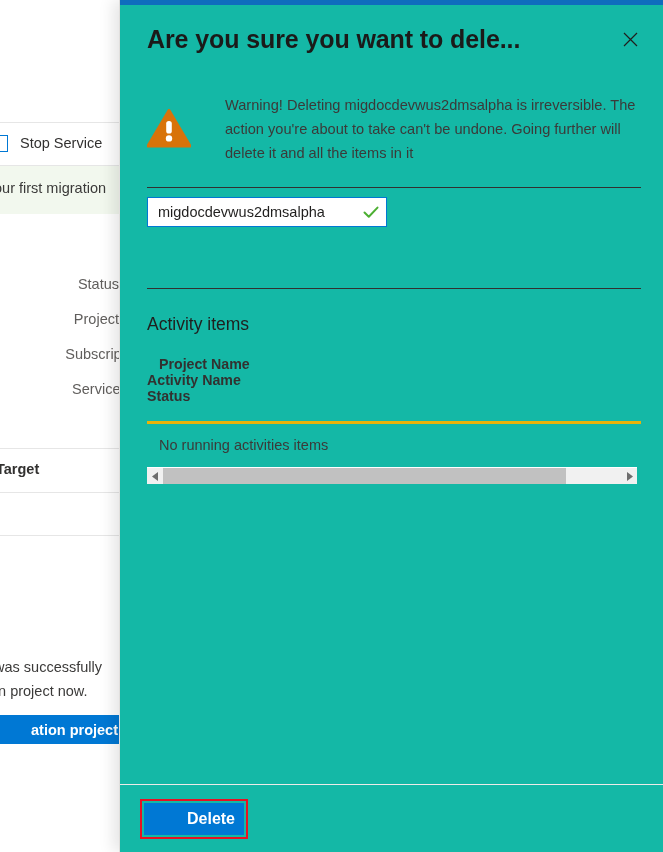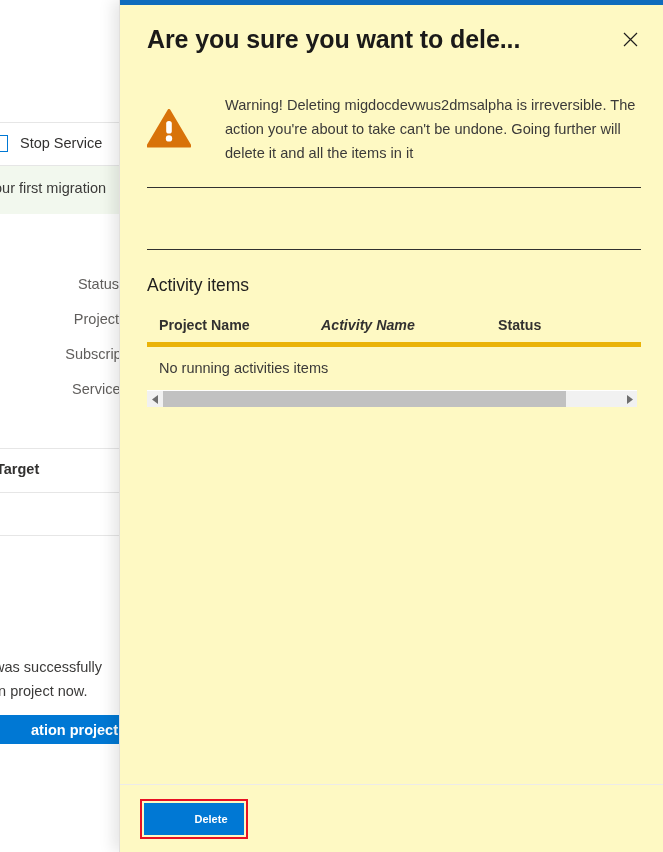--- a/index.html
+++ b/index.html
@@ -52,21 +52,21 @@
   .bg-blue-btn {
     position: absolute; left: -55px; top: 715px; width: 180px; height: 30px;
     background: #0078d4; color: #fff; font-size: 14.5px; font-weight: 600;
     display: flex; align-items: center; justify-content: flex-end;
     padding-right: 7px; white-space: nowrap;
   }
 
   
   #dialog {
     position: absolute; left: 119px; top: 0; width: 544px; height: 852px;
-    background: #fef9c3;
+    background: #14b8a6;
     border-left: 1px solid #e1dfdd;
     box-shadow: -6px 0 14px rgba(0,0,0,0.10);
     display: flex; flex-direction: column;
   }
   #dialog-accent { height: 5px; background: #0f6cbd; flex: none; }
 
   #dialog-header {
     flex: none; height: 68px; display: flex; align-items: center;
     padding: 0 17px 0 27px;
   }
@@ -110,27 +110,27 @@
     min-width: 0;
   }
   .field-valid-icon { flex: none; width: 18px; height: 18px; color: #4caf32; }
 
   .affected-title {
     margin-top: 25px; font-size: 17.5px; color: #201f1e; font-weight: 400;
   }
 
   .grid { margin-top: 21px; }
   .grid-head {
-    display: flex; padding-bottom: 9px; border-bottom: 5px solid #eab308;
+    display: flex; padding-bottom: 17px; border-bottom: 3px solid #eab308; flex-direction: column;
   }
   .grid-head > div {
     font-size: 14.2px; font-weight: 600; color: #323130;
   }
   .col-project { width: 174px; padding-left: 12px; }
-  .col-activity { width: 177px; font-style: italic; }
+  .col-activity { width: 177px; }
   .col-status  { flex: 1 1 auto; }
   .grid-empty {
     padding: 13px 0 14px 12px; font-size: 14.5px; color: #3b3a39;
   }
 
   .hscrollbar {
     height: 17px; background: #f1f1f1; display: flex; align-items: stretch;
     border-top: 1px solid #ffffff; width: 490px;
   }
   .hs-arrow {
@@ -145,21 +145,21 @@
 
   #dialog-footer {
     flex: none; height: 68px; border-top: 1px solid #edebe9;
     display: flex; align-items: center; padding-left: 20px; gap: 10px;
   }
   .btn-delete-annot {
     border: 2px solid #e81123; padding: 2px; display: inline-flex;
   }
   .btn-delete {
     width: 100px; height: 32px; background: #0078d4; color: #ffffff;
-    border: none; font-family: inherit; font-size: 11px; font-weight: 600;
+    border: none; font-family: inherit; font-size: 16px; font-weight: 600;
     cursor: pointer;
     padding-left: 40px;
   }
   .btn-cancel {
     width: 100px; height: 32px; background: #ffffff; color: #201f1e;
     border: 1px solid #8a8886; font-family: inherit; font-size: 14.5px;
     cursor: pointer; margin-left: 6px;
   }
 </style>
 </head>
@@ -220,20 +220,28 @@
             <circle cx="22" cy="29.4" r="3.2" fill="#ffffff"></circle>
           </svg>
         </div>
         <div class="warning-text">
           <span>Warning! Deleting migdocdevwus2dmsalpha is irreversible. The action you're about to take can't be undone. Going further will delete it and all the items in it</span>
         </div>
       </div>
 
       <div class="divider"></div>
 
+      <div class="field-input-wrap">
+        <input class="field-input" type="text" value="migdocdevwus2dmsalpha" style="">
+        <span class="field-valid-icon">
+          <svg width="18" height="18" viewBox="0 0 18 18" aria-hidden="true">
+            <path d="M2.5 9.5 L6.8 13.8 L15.5 4.6" stroke="#4caf32" stroke-width="2" fill="none" stroke-linecap="round" stroke-linejoin="round"></path>
+          </svg>
+        </span>
+      </div>
 
       <div class="divider-2"></div>
 
       <div class="affected-title">Activity items</div>
 
       <div class="grid">
         <div class="grid-head">
           <div class="col-project">Project Name</div>
           <div class="col-activity">Activity Name</div>
           <div class="col-status">Status</div>

